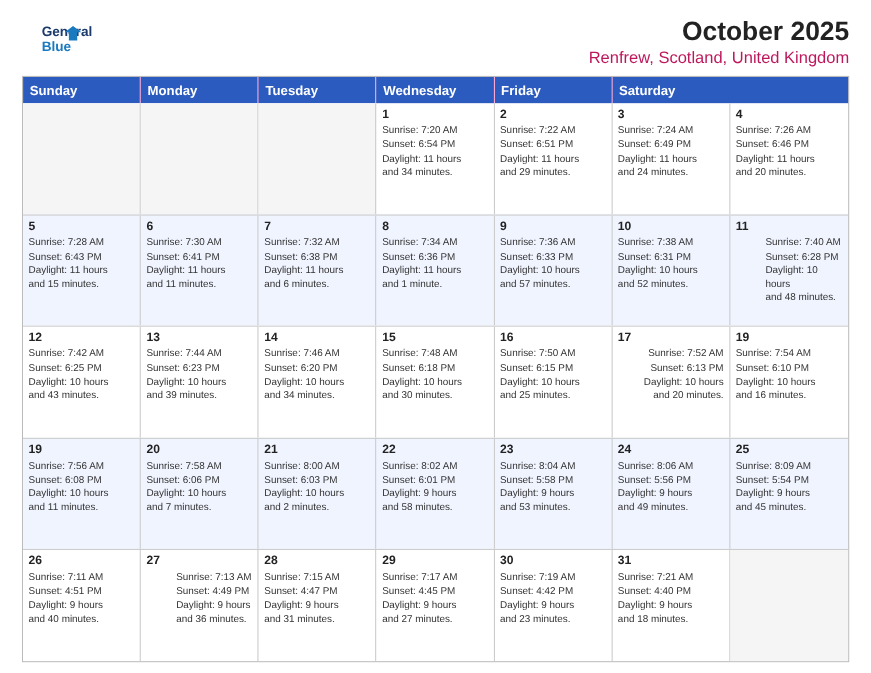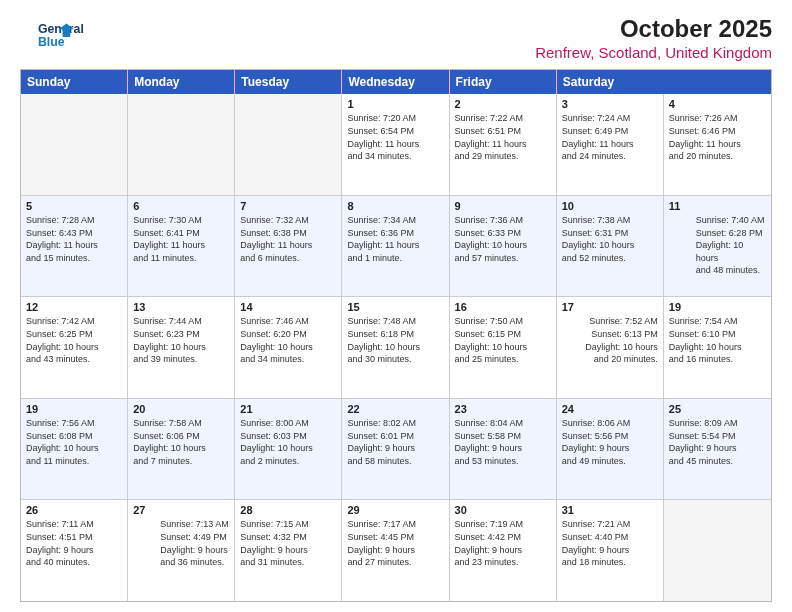--- a/index.html
+++ b/index.html
@@ -329,21 +329,21 @@
           <div class="cal-cell">
             <div class="day-number">27</div>
             <div class="day-info" style="white-space: pre-line; margin-left: 27px;">Sunrise: 7:13 AM
 Sunset: 4:49 PM
 Daylight: 9 hours
 and 36 minutes.</div>
           </div>
           <div class="cal-cell">
             <div class="day-number">28</div>
             <div class="day-info" style="white-space: pre-line;">Sunrise: 7:15 AM
-Sunset: 4:32 PM
+Sunset: 4:47 PM
 Daylight: 9 hours
 and 31 minutes.</div>
           </div>
           <div class="cal-cell">
             <div class="day-number">29</div>
             <div class="day-info" style="white-space: pre-line;">Sunrise: 7:17 AM
 Sunset: 4:45 PM
 Daylight: 9 hours
 and 27 minutes.</div>
           </div>

